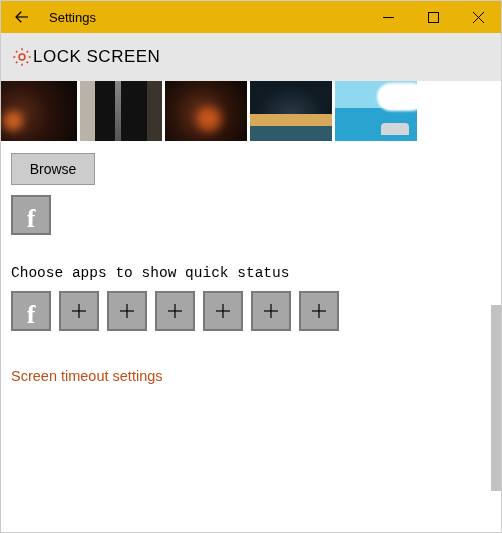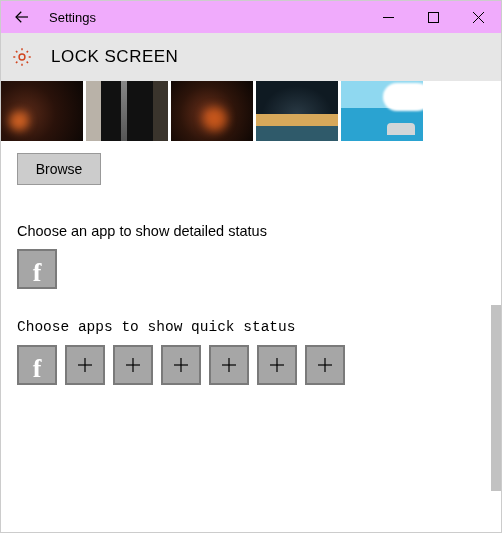--- a/index.html
+++ b/index.html
@@ -7,21 +7,21 @@
     width: 502px;
     height: 533px;
     font-family: "Segoe UI", Arial, sans-serif;
     background: #fff;
     overflow: hidden;
     position: relative;
     border: 1px solid #ccc;
   }
   .titlebar {
     height: 32px;
-    background: #f0abfc;
+    background: #eab308;
     display: flex;
     align-items: center;
     padding-left: 6px;
   }
   .titlebar .back {
     width: 30px; height: 30px;
     display: flex; align-items: center; justify-content: center;
     cursor: pointer;
   }
   .titlebar .title {
@@ -37,30 +37,29 @@
     width: 45px; height: 32px;
     display: flex; align-items: center; justify-content: center;
     cursor: pointer;
   }
   .header {
     height: 48px;
     background: #e6e6e6;
     display: flex;
     align-items: center;
     padding-left: 10px;
-    gap: 18px;
   }
   .header .gear svg { display:block; }
   .header .pagetitle {
     font-size: 17px;
     color: #000;
     letter-spacing: 0.5px;
   }
   .content {
-    padding: 0 16px 16px 16px;
+    padding: 0 16px 16px 10px;
     position: relative;
   }
   .thumbs {
     display: flex;
     gap: 3px;
     margin-left: -16px;
   }
   .thumb {
     width: 82px;
     height: 60px;
@@ -186,21 +185,20 @@
   <div class="thumbs">
     <div class="thumb t1"></div>
     <div class="thumb t2"></div>
     <div class="thumb t3"></div>
     <div class="thumb t4"></div>
     <div class="thumb t5"></div>
   </div>
 
   <button class="browse">Browse</button>
 
-  <div class="section-label">Choose an app to show detailed status</div>
   <div class="tilerow">
     <div class="tile fb">
       <span>f</span>
     </div>
   </div>
 
   <div class="section-label second">Choose apps to show quick status</div>
   <div class="tilerow">
     <div class="tile fb">
       <span>f</span>
@@ -236,16 +234,19 @@
         </svg>
     </div>
     <div class="tile plus">
       <svg width="16" height="16" viewBox="0 0 16 16" stroke="#000" stroke-width="1.2">
           <line x1="8" y1="1" x2="8" y2="15"></line>
           <line x1="1" y1="8" x2="15" y2="8"></line>
         </svg>
     </div>
   </div>
 
+  <div class="linkrow">
+    <span class="link">Screen timeout settings</span>
+  </div>
 
 </div>
 
 <div class="scrollthumb"></div>
 
 </body></html>

